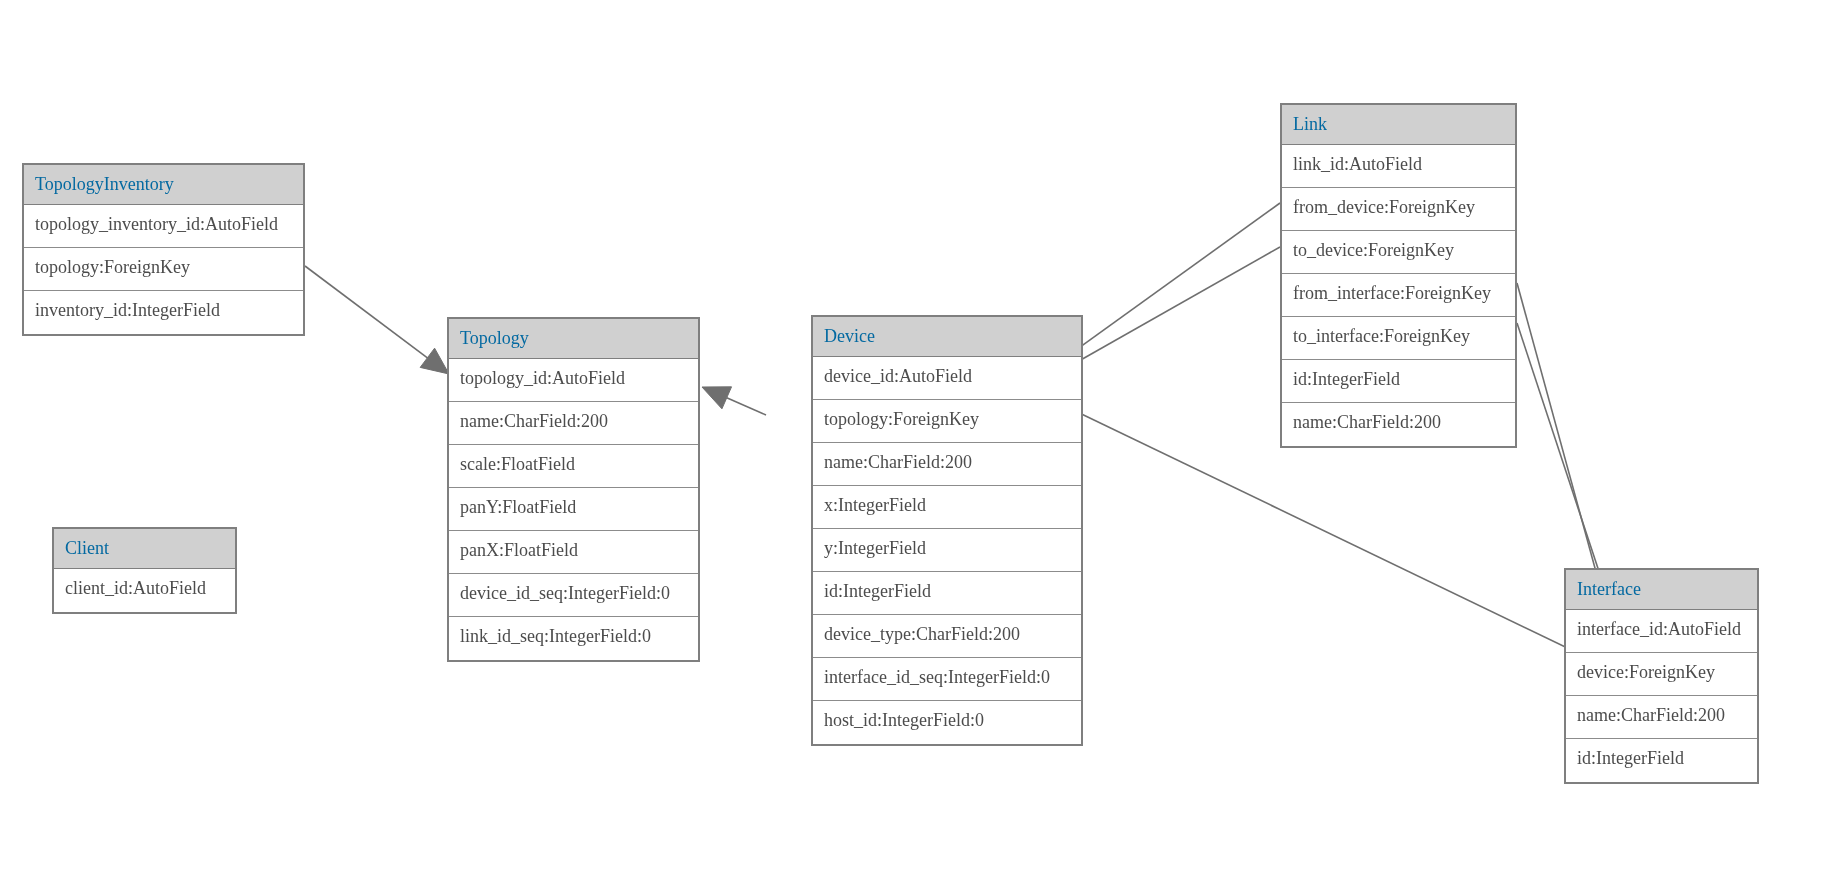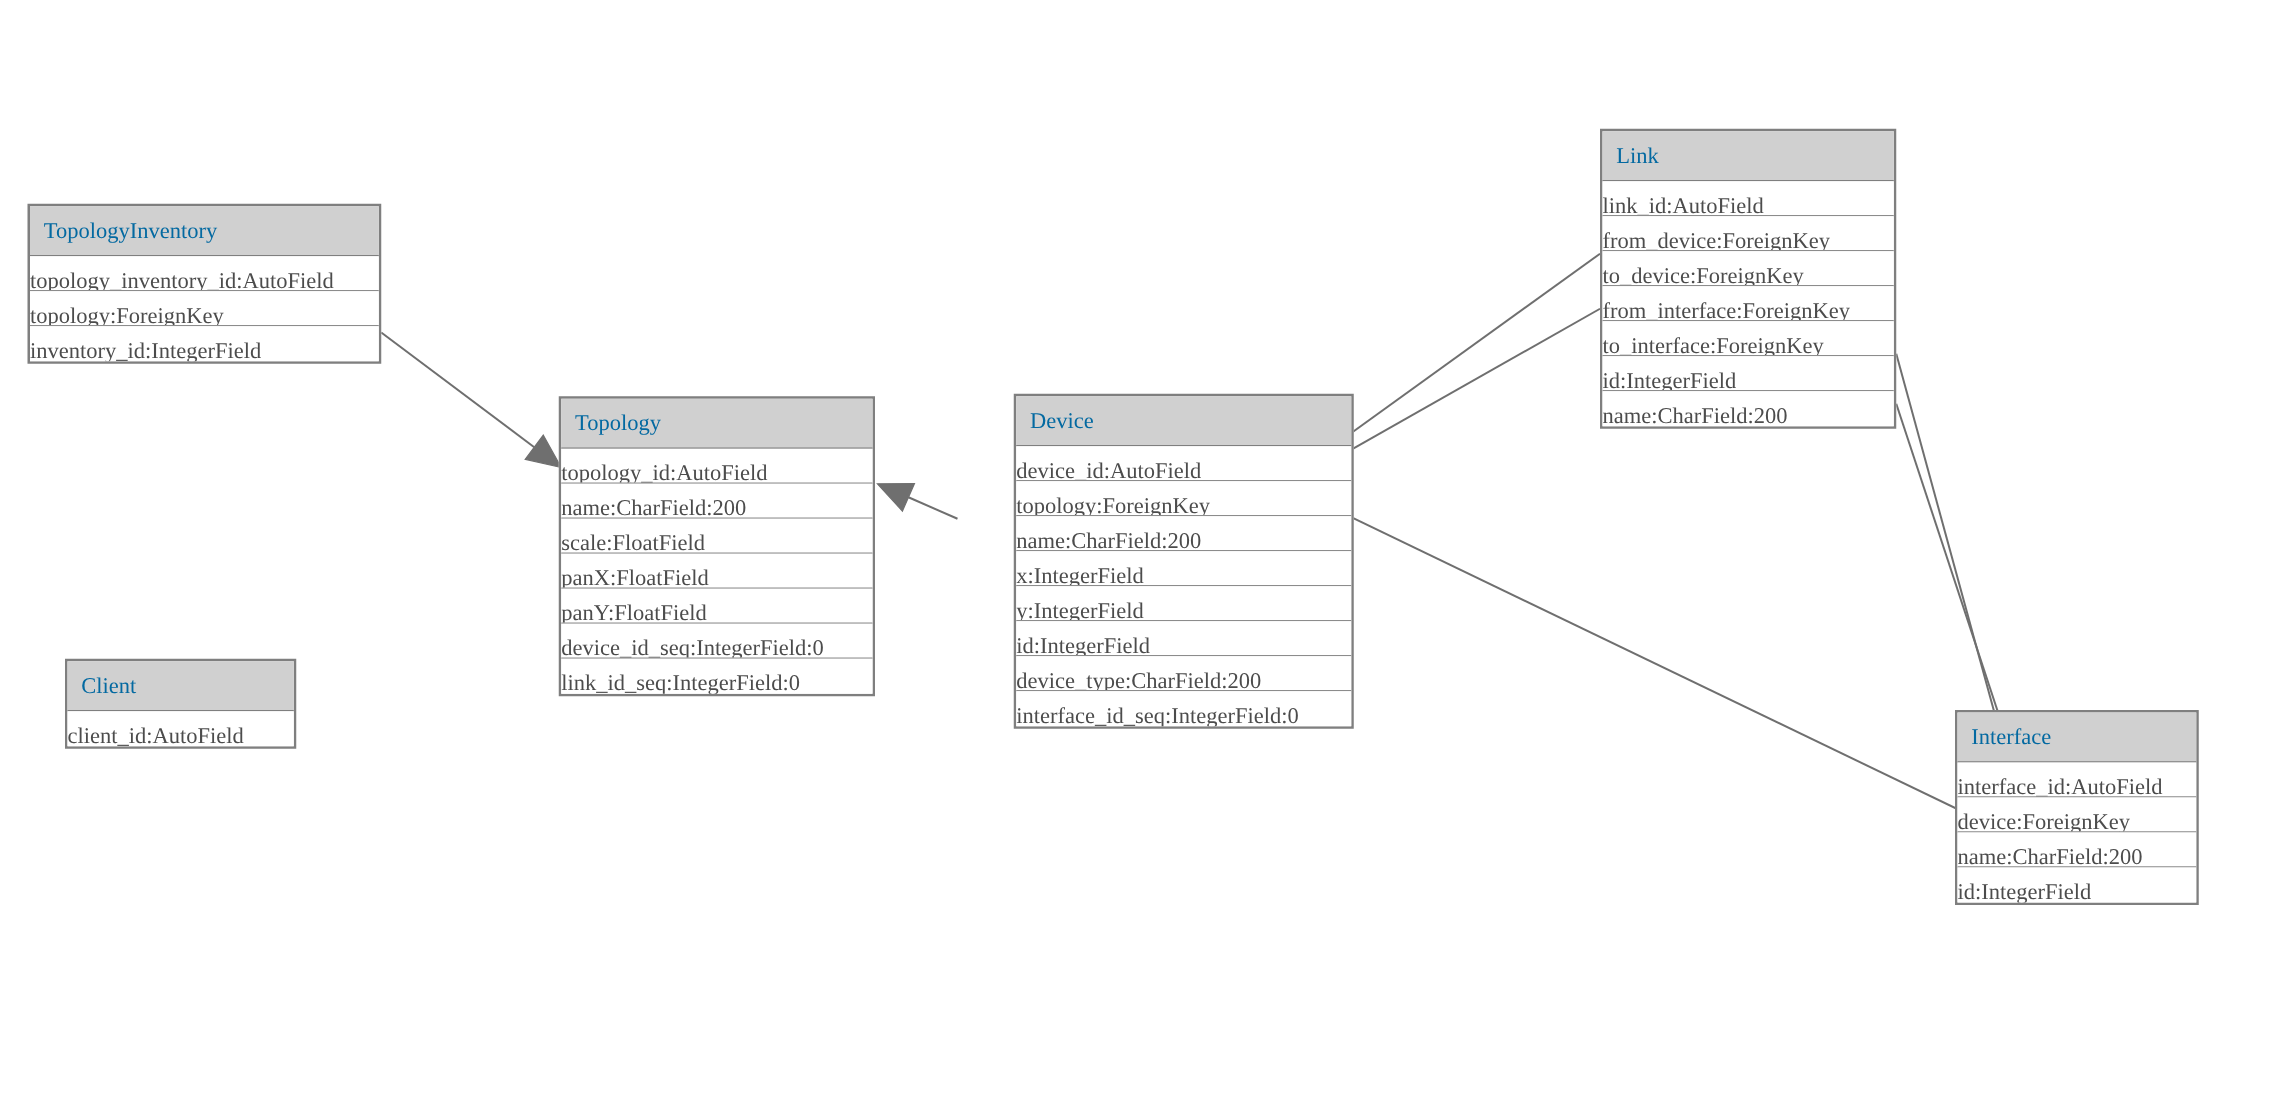--- a/index.html
+++ b/index.html
@@ -42,22 +42,23 @@
     background: #d0d0d0;
     border-bottom: 1px solid #7f7f7f;
     padding-left: 11px;
     font-size: 18px;
     color: #0369a1;
     box-sizing: border-box;
     white-space: nowrap;
     overflow: hidden;
   }
   .entity-field {
-    height: 28px;
+    height: 43px;
     line-height: 39px;
+    padding-left: 11px;
     font-size: 18px;
     color: #4c4c4c;
     border-bottom: 1px solid #8c8c8c;
     box-sizing: border-box;
     background: #ffffff;
     white-space: nowrap;
     overflow: hidden;
   }
   .entity-field:last-child {
     border-bottom: none;
@@ -88,39 +89,40 @@
         <div class="entity-header">TopologyInventory</div>
         <div class="entity-field">topology_inventory_id:AutoField</div>
         <div class="entity-field">topology:ForeignKey</div>
         <div class="entity-field">inventory_id:IntegerField</div>
       </div>
       <div class="entity" style="left: 447px; top: 317px; width: 253px;">
         <div class="entity-header">Topology</div>
         <div class="entity-field">topology_id:AutoField</div>
         <div class="entity-field">name:CharField:200</div>
         <div class="entity-field">scale:FloatField</div>
+        <div class="entity-field">panY:FloatField</div>
         <div class="entity-field">panX:FloatField</div>
-        <div class="entity-field">panY:FloatField</div>
         <div class="entity-field">device_id_seq:IntegerField:0</div>
         <div class="entity-field">link_id_seq:IntegerField:0</div>
       </div>
       <div class="entity" style="left: 52px; top: 527px; width: 185px;">
         <div class="entity-header">Client</div>
         <div class="entity-field">client_id:AutoField</div>
       </div>
       <div class="entity" style="left: 811px; top: 315px; width: 272px;">
         <div class="entity-header">Device</div>
         <div class="entity-field">device_id:AutoField</div>
         <div class="entity-field">topology:ForeignKey</div>
         <div class="entity-field">name:CharField:200</div>
         <div class="entity-field">x:IntegerField</div>
         <div class="entity-field">y:IntegerField</div>
         <div class="entity-field">id:IntegerField</div>
         <div class="entity-field">device_type:CharField:200</div>
         <div class="entity-field">interface_id_seq:IntegerField:0</div>
+        <div class="entity-field">host_id:IntegerField:0</div>
       </div>
       <div class="entity" style="left: 1280px; top: 103px; width: 237px;">
         <div class="entity-header">Link</div>
         <div class="entity-field">link_id:AutoField</div>
         <div class="entity-field">from_device:ForeignKey</div>
         <div class="entity-field">to_device:ForeignKey</div>
         <div class="entity-field">from_interface:ForeignKey</div>
         <div class="entity-field">to_interface:ForeignKey</div>
         <div class="entity-field">id:IntegerField</div>
         <div class="entity-field">name:CharField:200</div>

